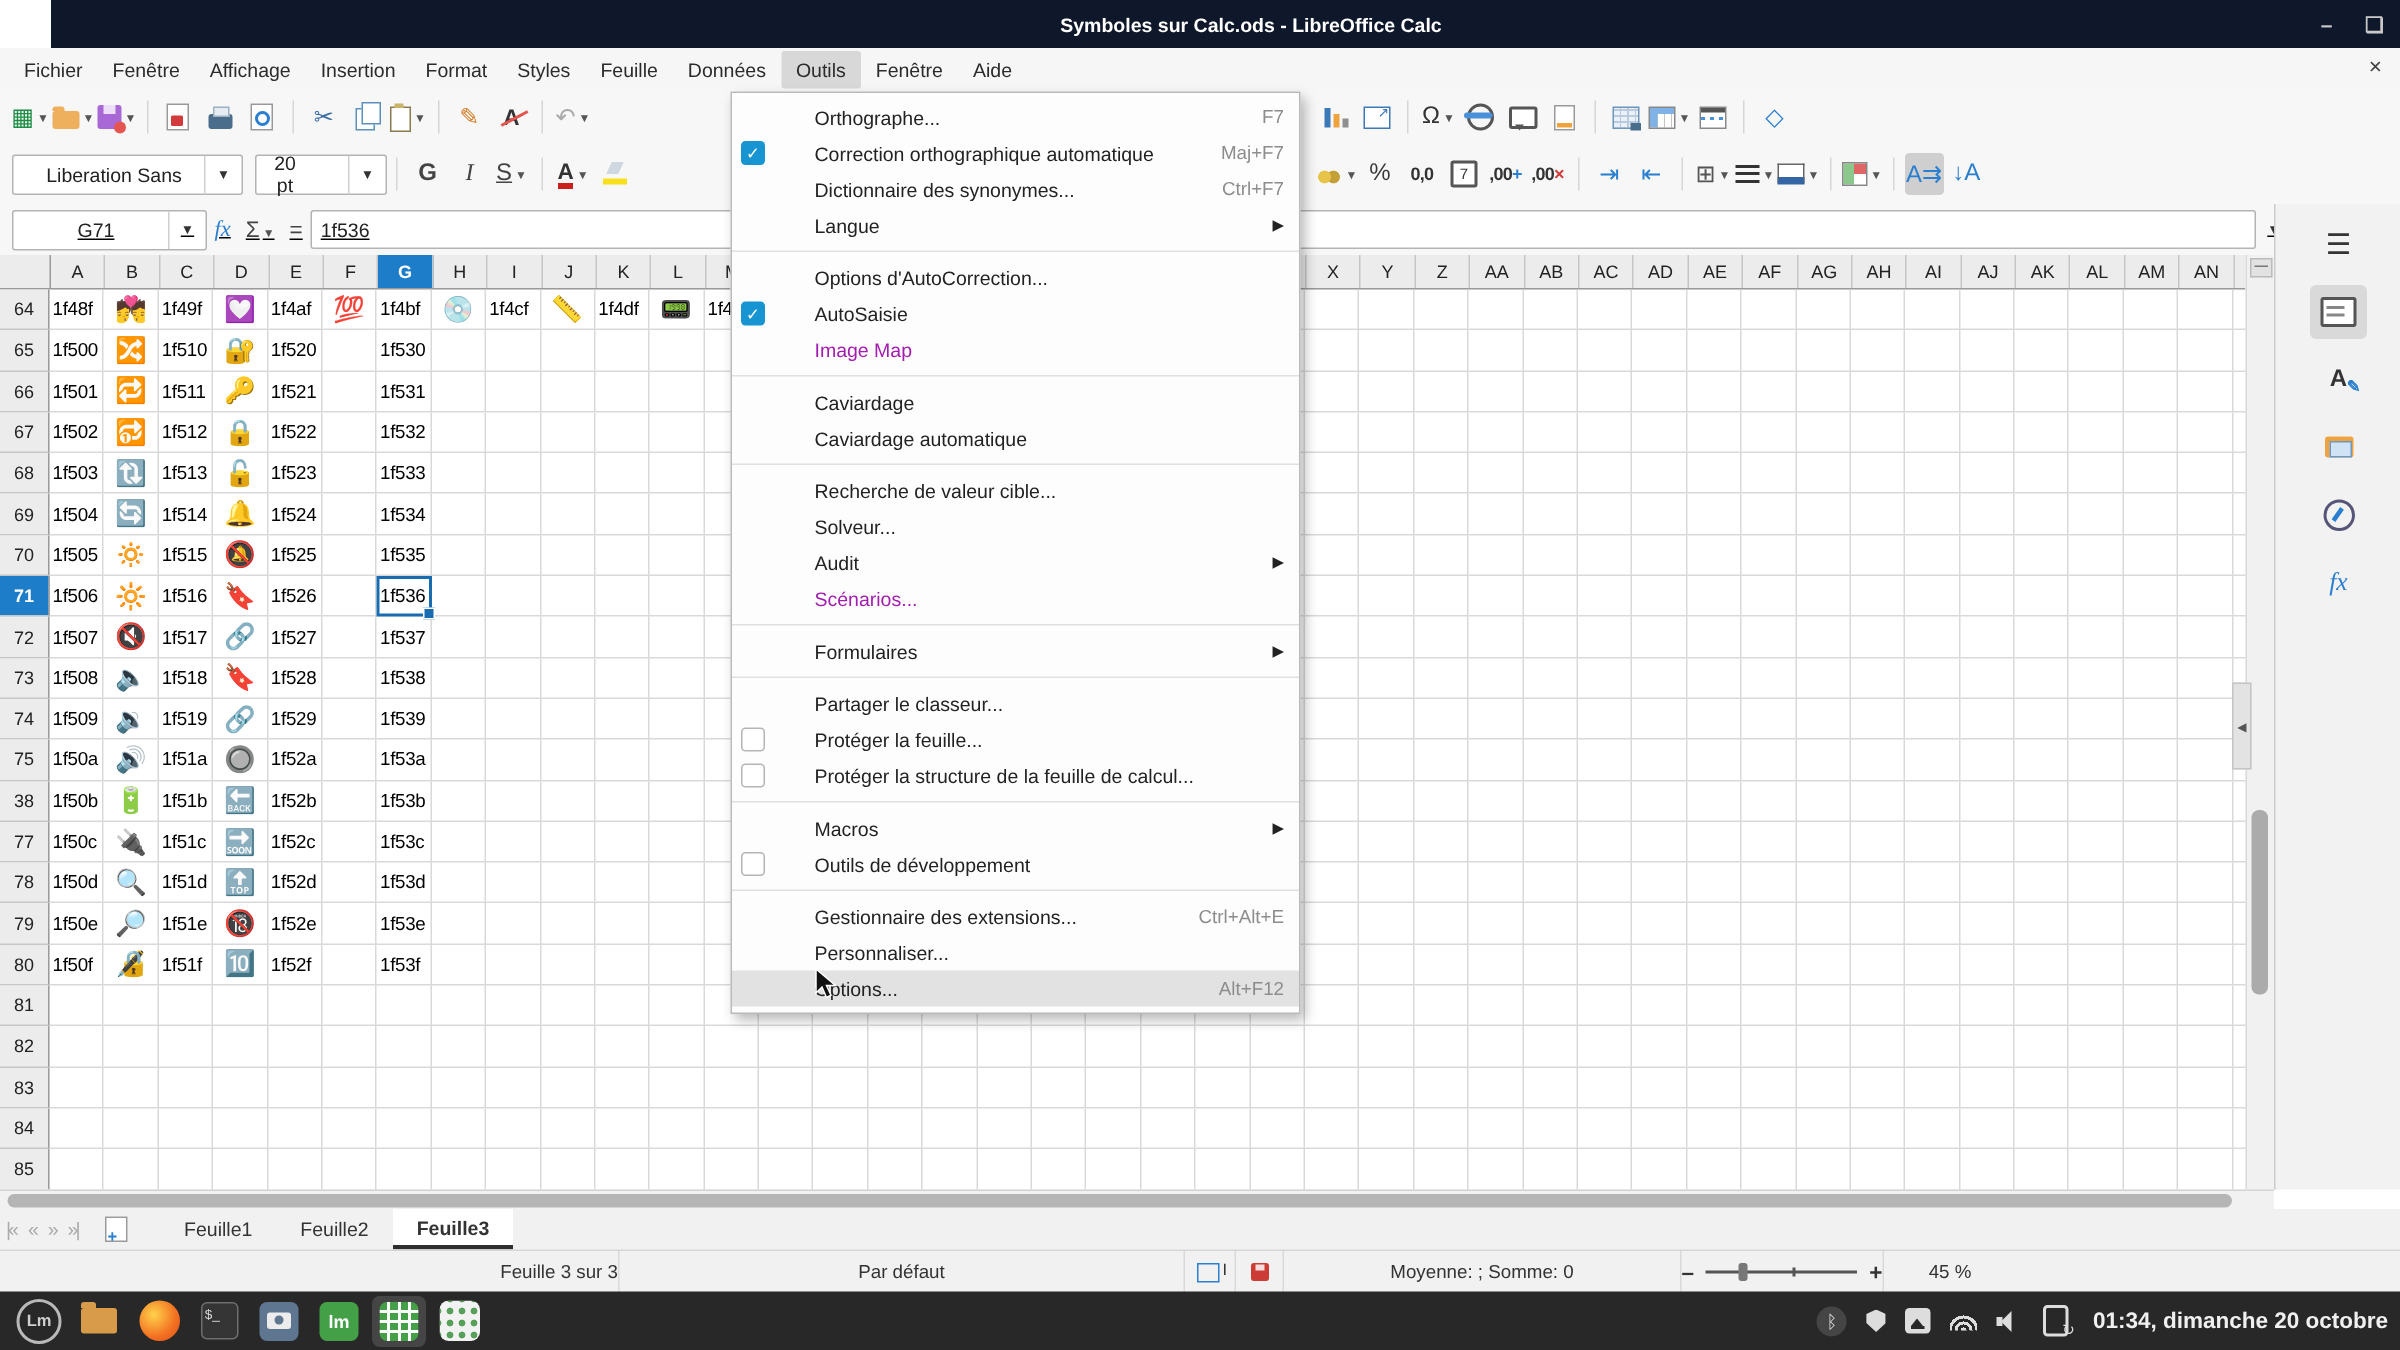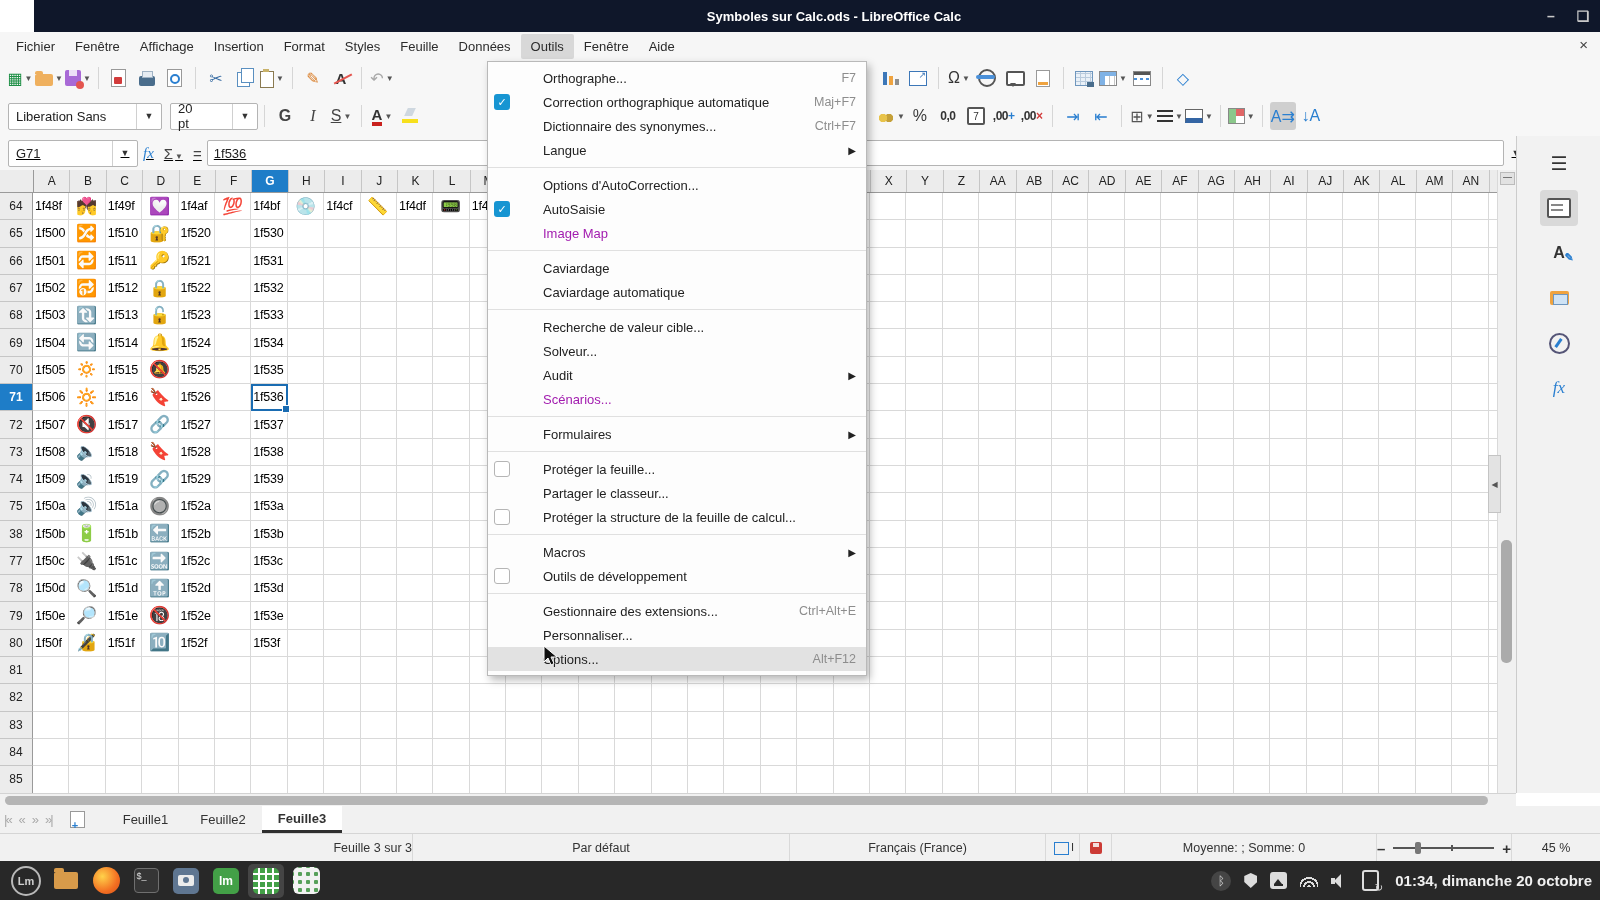--- a/index.html
+++ b/index.html
@@ -27,21 +27,21 @@
     display:flex;align-items:center;padding-left:6px;}
   #tb2{left:0;top:96px;width:1600px;height:40px;background:#f7f7f7;border-bottom:1px solid #dcdcdc;
     display:flex;align-items:center;padding-left:8px;}
   .tbtn{height:28px;min-width:26px;display:flex;align-items:center;justify-content:center;
     border-radius:3px;margin:0 1px;font-size:16px;color:#444;}
   .dd{font-size:8px;color:#555;margin-left:2px;}
   .sep{width:1px;height:22px;background:#d6d6d6;margin:0 6px;}
   .tb-right{position:absolute;left:876px;top:0;height:100%;display:flex;align-items:center;}
   .combo{height:25px;background:#fff;border:1px solid #b4b4b4;border-radius:2px;display:flex;
     align-items:center;font-size:13px;color:#222;}
-  .combo .cval{flex:1;padding-left:7px;}
+  .combo .cval{flex:1;padding-left:7px;text-align:center;}
   .combo .cdd{width:24px;border-left:1px solid #d0d0d0;height:100%;display:flex;align-items:center;
     justify-content:center;font-size:9px;color:#333;}
   .active-btn{background:#cfcfcf;}
 
   
   .i-folder{width:18px;height:12px;background:#efb05e;border-radius:2px;position:relative;margin-top:3px;}
   .i-folder:before{content:"";position:absolute;top:-3px;left:0;width:8px;height:3px;background:#efb05e;border-radius:2px 2px 0 0;}
   .i-floppy{width:16px;height:16px;background:#a869d6;border-radius:2px;position:relative;}
   .i-floppy:before{content:"";position:absolute;left:4px;top:0;width:8px;height:6px;background:#ecdff7;}
   .i-floppy:after{content:"";position:absolute;right:-3px;bottom:-3px;width:8px;height:8px;background:#e4554f;border-radius:50%;}
@@ -1497,23 +1497,20 @@
       <div class="stab active">Feuille3</div>
     </div>
 
   <div id="statusbar" class="abs">
     <div class="sseg" style="width:413px;justify-content:flex-end;padding-left:8px;">
       <span>Feuille 3 sur 3</span>
     </div>
     <div class="sseg" style="width:377px;">
       <span>Par défaut</span>
     </div>
-    <div class="sseg" style="width:256px;">
-      <span>Français (France)</span>
-    </div>
     <div class="sseg" style="width:34px;">
         <span class="sb-selicon"></span>
       </div>
     <div class="sseg" style="width:32px;">
         <span class="sb-save"></span>
       </div>
     <div class="sseg" style="width:265px;">
       <span>Moyenne: ; Somme: 0</span>
     </div>
     <div class="sseg" style="width:135px;">
@@ -1641,26 +1638,26 @@
         <span class="lbl">Scénarios...</span>
       </div>
       <div class="msep"></div>
       <div class="mi">
         <span class="chk"></span>
         <span class="lbl">Formulaires</span>
         <span class="sub">▶</span>
       </div>
       <div class="msep"></div>
       <div class="mi">
+        <span class="chk"></span>
+        <span class="lbl">Partager le classeur...</span>
+      </div>
+      <div class="mi">
         <span class="chk off"></span>
         <span class="lbl">Protéger la feuille...</span>
-      </div>
-      <div class="mi">
-        <span class="chk"></span>
-        <span class="lbl">Partager le classeur...</span>
       </div>
       <div class="mi">
         <span class="chk off"></span>
         <span class="lbl">Protéger la structure de la feuille de calcul...</span>
       </div>
       <div class="msep"></div>
       <div class="mi">
         <span class="chk"></span>
         <span class="lbl">Macros</span>
         <span class="sub">▶</span>

